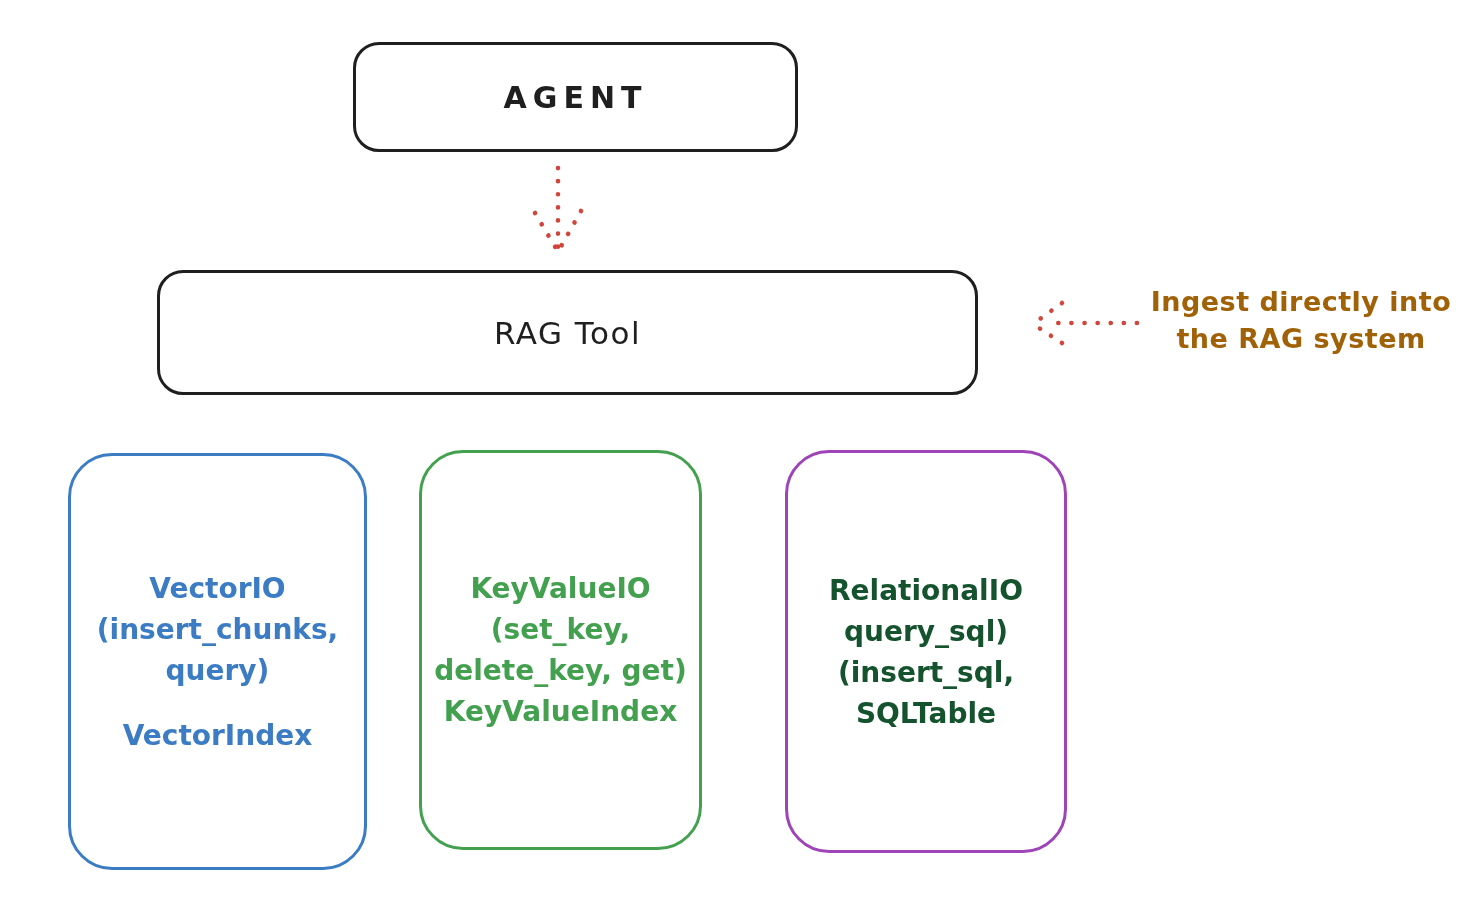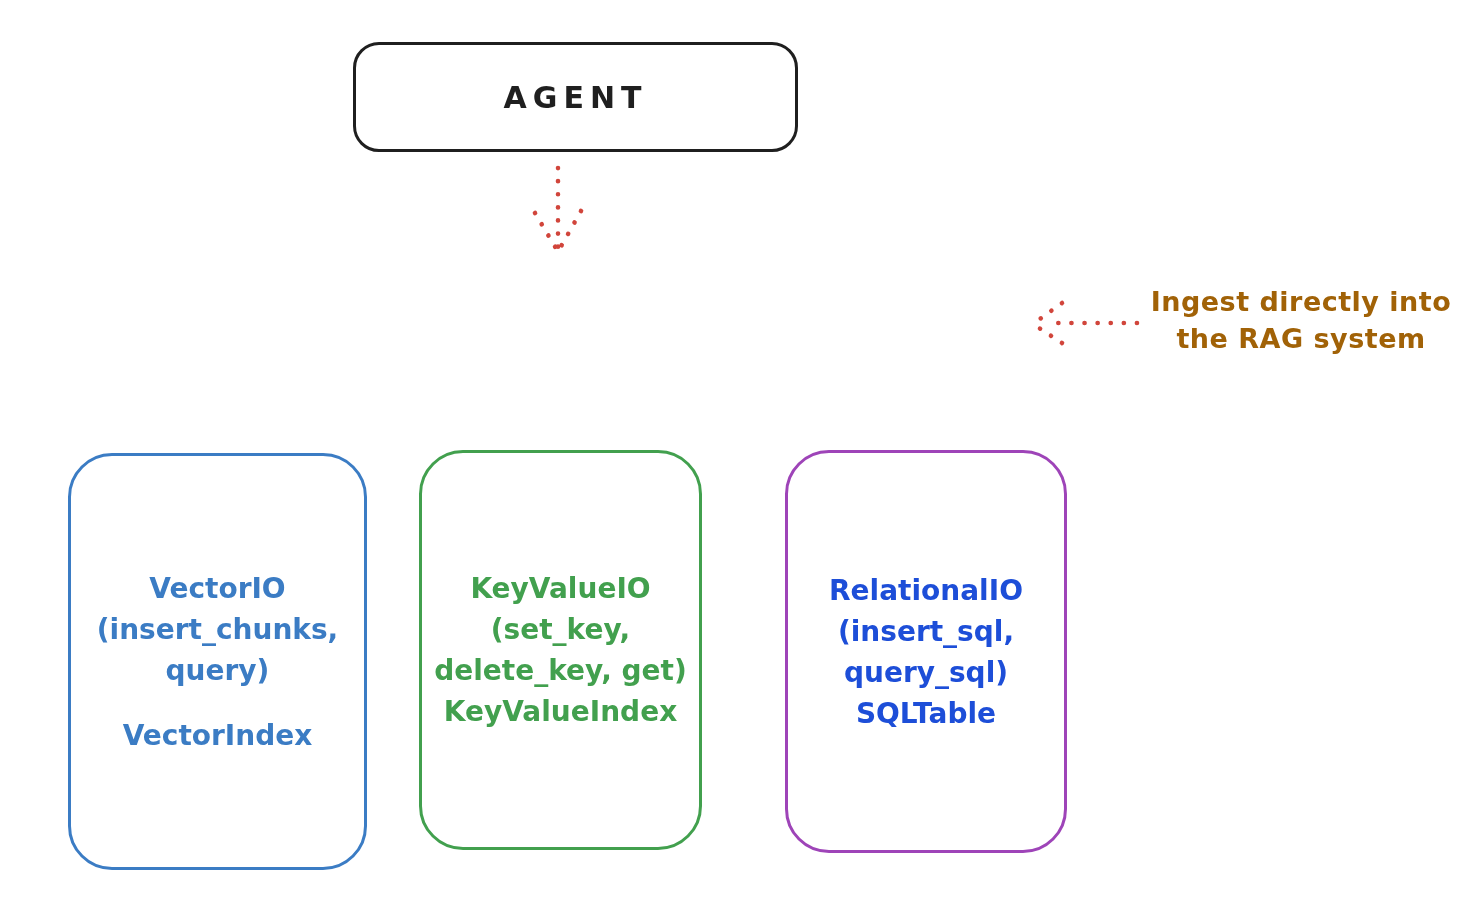--- a/index.html
+++ b/index.html
@@ -105,20 +105,23 @@
       <path class="dot-line" d="M1137,323 L1046,323" style="stroke: rgb(209, 69, 59);"></path>
       <path class="dot-line" d="M1062,303 L1033,324" style="stroke: rgb(209, 69, 59);"></path>
       <path class="dot-line" d="M1062,343 L1033,324" style="stroke: rgb(209, 69, 59);"></path>
     </g>
   </svg>
 
   <div class="node node-black agent-node">
     <span>AGENT</span>
   </div>
 
+  <div class="node node-black rag-node">
+    <span>RAG Tool</span>
+  </div>
 
   <div class="annotation" style="color: #a16207;">
     <div>Ingest directly into</div>
     <div>the RAG system</div>
   </div>
 
   <div class="node storage-node storage-vector" style="border-color: rgb(59, 124, 196); color: rgb(59, 124, 196);">
     <div>
       <div>VectorIO</div>
       <div>(insert_chunks,</div>
@@ -129,22 +132,22 @@
 
   <div class="node storage-node storage-keyvalue" style="border-color: rgb(66, 160, 78); color: rgb(66, 160, 78);">
     <div>
       <div>KeyValueIO</div>
       <div>(set_key,</div>
       <div>delete_key, get)</div>
     </div>
     <div class="index-label">KeyValueIndex</div>
   </div>
 
-  <div class="node storage-node storage-relational" style="border-color: rgb(158, 68, 184); color: #1d4ed8;">
+  <div class="node storage-node storage-relational" style="border-color: rgb(158, 68, 184); color: #14532d;">
     <div>
       <div>RelationalIO</div>
+      <div>query_sql)</div>
       <div>(insert_sql,</div>
-      <div>query_sql)</div>
     </div>
     <div class="index-label">SQLTable</div>
   </div>
 
 </div>
 
 </body></html>

